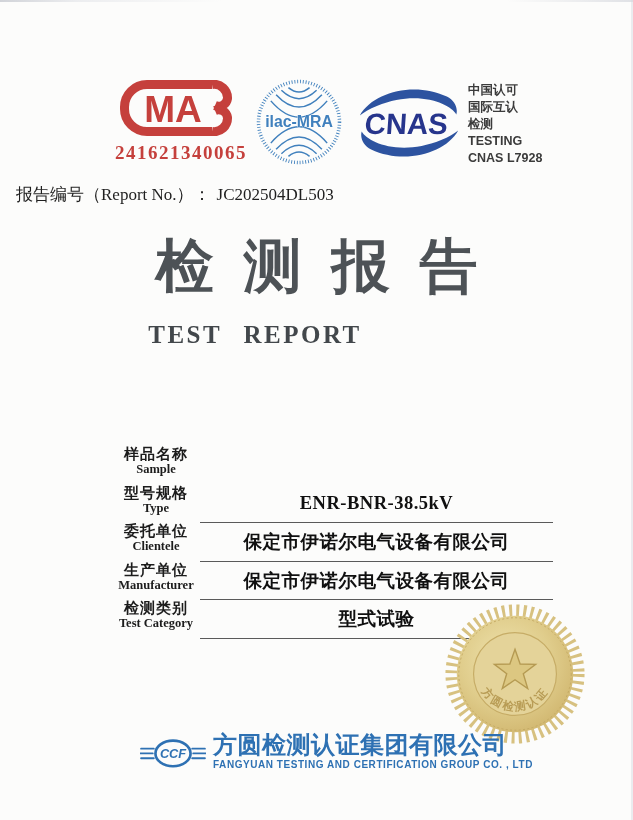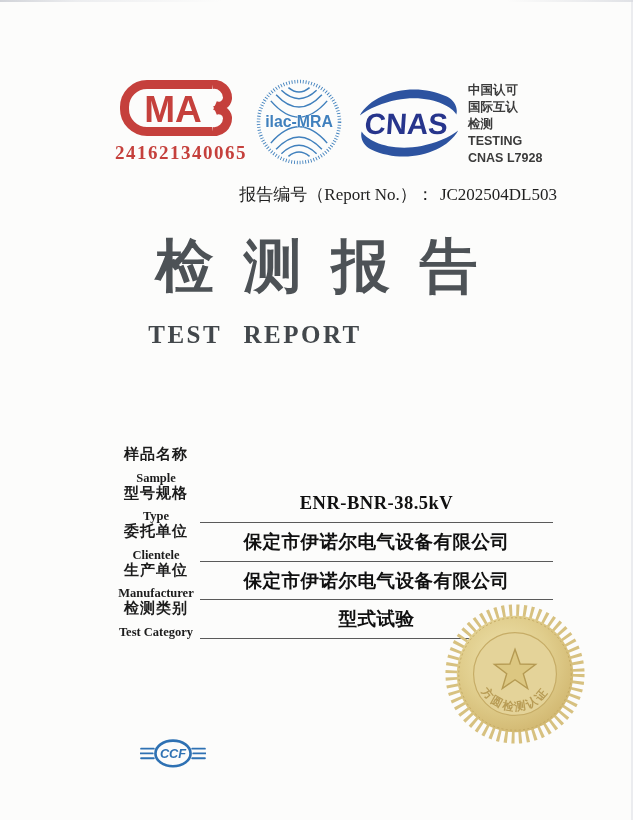--- a/index.html
+++ b/index.html
@@ -28,42 +28,42 @@
   .ilac{ position:absolute; left:255px; top:78px; }
   .cnas{ position:absolute; left:356px; top:86px; }
   .accred{
     position:absolute; left:468px; top:82px;
     font-family:"Liberation Sans","DejaVu Sans",sans-serif;
     font-weight:bold; font-size:12.5px; line-height:17px; color:#3b3b3b;
   }
 
   
   .report-no{
-    position:absolute; top:183px; left:4px; width:553px; text-align:right;
+    position:absolute; top:183px; left:16px; width:553px; 
     font-size:17px; color:#1f1f1f; white-space:nowrap;
   }
   .report-no .val{ padding-left:6px; }
 
   
   .title-cn{
     position:absolute; top:228px; left:0; width:633px; text-align:center;
     font-size:58px; font-weight:bold; color:#4d5256;
     letter-spacing:30px; text-indent:30px; white-space:nowrap;
   }
   .title-en{
     position:absolute; top:321px; left:0; width:510px; text-align:center;
     font-size:25px; font-weight:bold; color:#42474b;
     letter-spacing:2.5px; word-spacing:13px; white-space:nowrap;
   }
 
   
   .fields{ position:absolute; top:446px; left:112px; width:441px; }
   .field-row{ display:flex; height:38.5px; }
   .f-label{
-    width:88px; display:flex; flex-direction:column; justify-content:space-between;
+    width:88px; display:flex; flex-direction:column; justify-content:flex-start;
     text-align:center; color:#1c1c1c;
   }
   .lab-cn{ font-size:15px; font-weight:bold; line-height:16px; letter-spacing:1px; }
   .lab-en{ font-size:12.5px; font-weight:bold; line-height:14px; }
   .f-value{
     flex:1; border-bottom:1.5px solid #5a5a5a;
     display:flex; align-items:center; justify-content:center;
     font-size:18.5px; font-weight:bold; color:#101010; letter-spacing:0.5px;
     white-space:nowrap;
   }
@@ -206,14 +206,18 @@
         <line x1="2" y1="19" x2="26" y2="19"></line>
         <line x1="0" y1="28" x2="24" y2="28"></line>
         <line x1="2" y1="37" x2="26" y2="37"></line>
         <line x1="98" y1="19" x2="122" y2="19"></line>
         <line x1="100" y1="28" x2="124" y2="28"></line>
         <line x1="98" y1="37" x2="122" y2="37"></line>
       </g>
       <ellipse cx="62" cy="28" rx="33" ry="24" fill="#fcfcfb" stroke="#2e71b3" stroke-width="5"></ellipse>
       <text x="62" y="37" text-anchor="middle" font-family="Liberation Sans, sans-serif" font-weight="bold" font-style="italic" font-size="24" fill="#2e71b3">CCF</text>
     </svg>
+    <div>
+      <div class="company-cn">方圆检测认证集团有限公司</div>
+      <div class="company-en">FANGYUAN TESTING AND CERTIFICATION GROUP CO. , LTD</div>
+    </div>
   </div>
 </div>
 
 </body></html>

